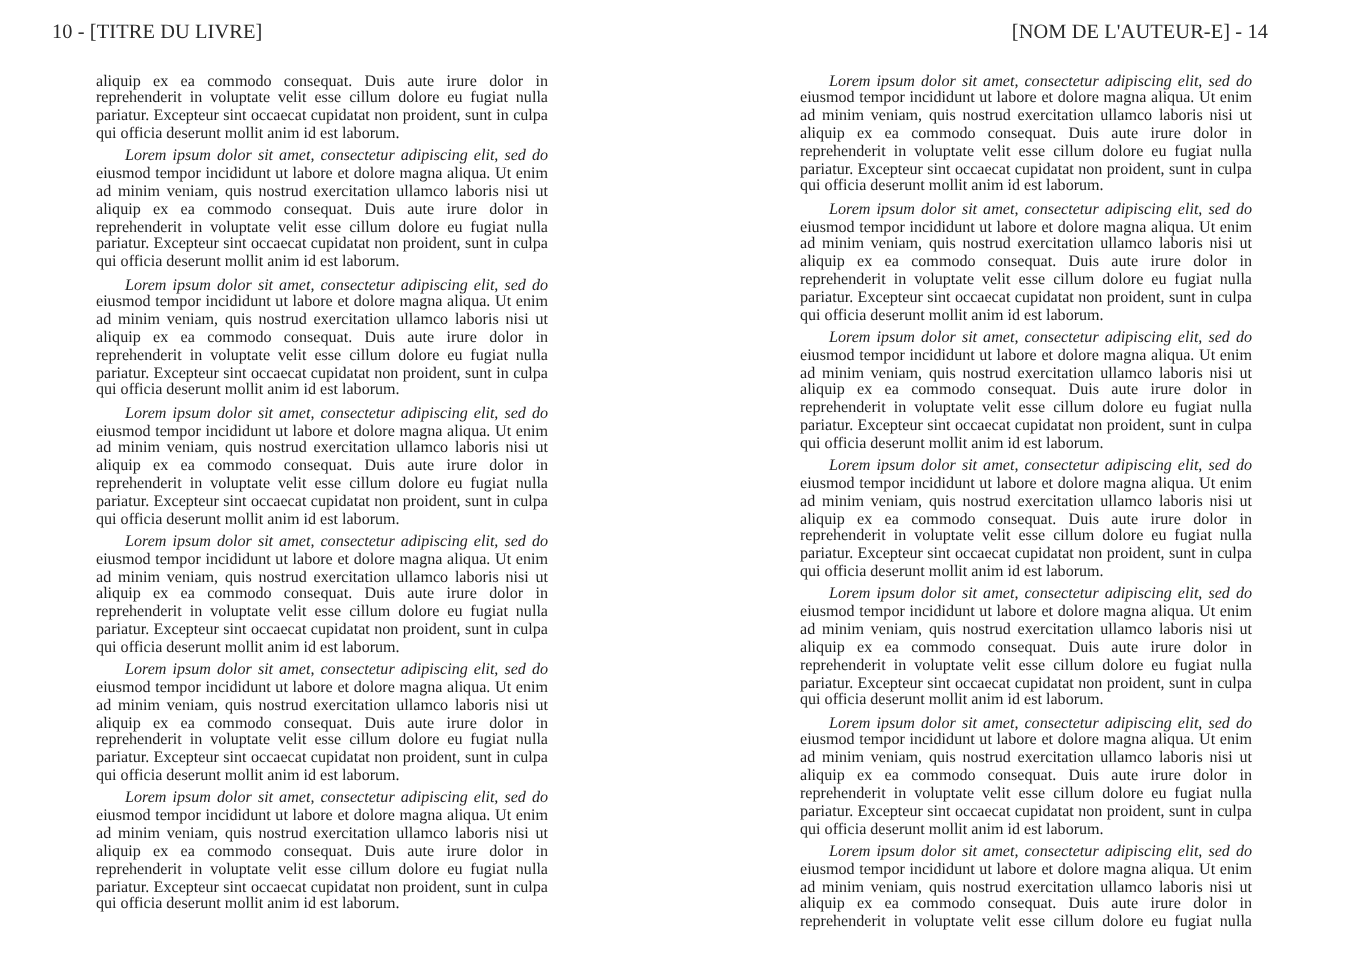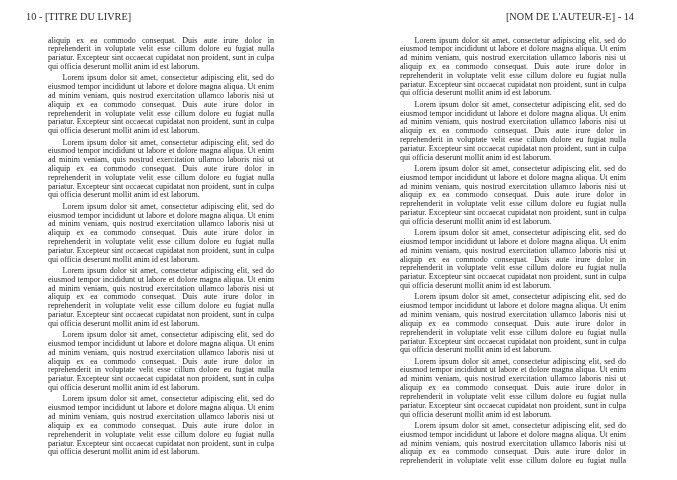--- a/index.html
+++ b/index.html
@@ -50,21 +50,21 @@
       padding: 0;
     }
     .line {
       display: block;
       height: 8.82px;
       white-space: nowrap;
       text-align: justify;
       text-align-last: justify;
       overflow: hidden;
     }
-    .line.first { text-indent: 14.5px; }
+    .line.first { text-indent: 14.5px; font-style: italic; }
     .line.last { text-align-last: left; }
   </style>
 </head>
 <body>
 
 <div class="page page-left">
   <div class="running-head">10 - [TITRE DU LIVRE]</div>
   <div class="text-block">
     <p class="para">
       <span class="line">aliquip ex ea commodo consequat. Duis aute irure dolor in</span>

